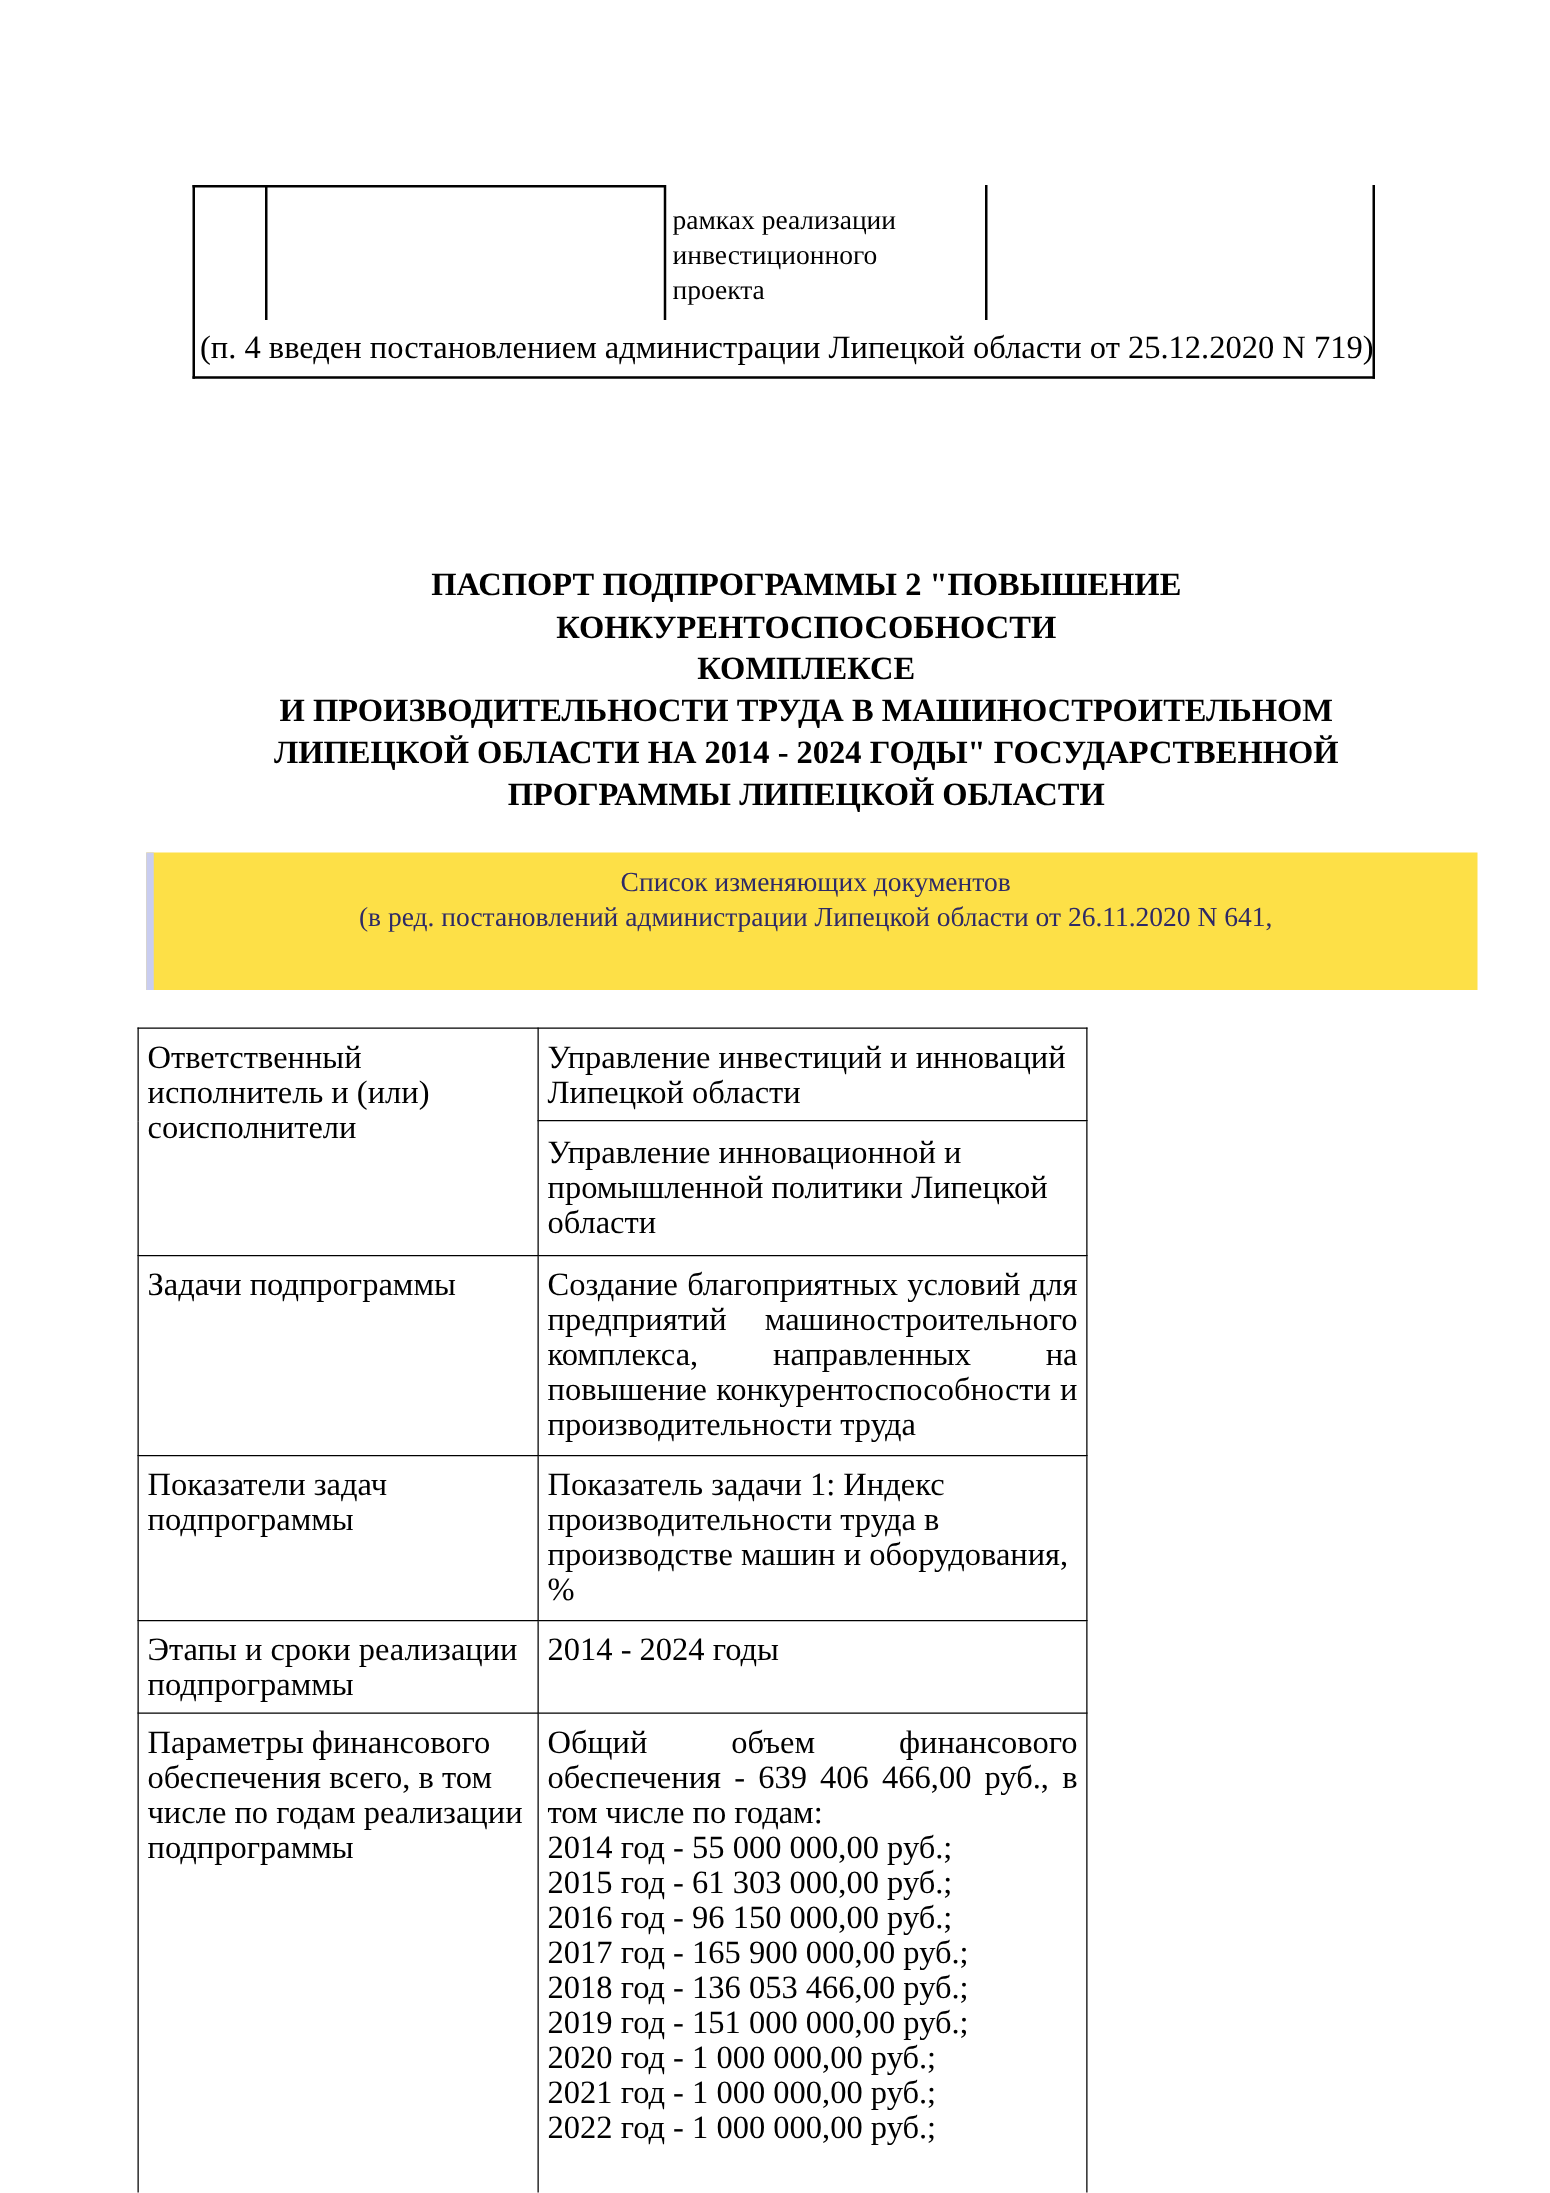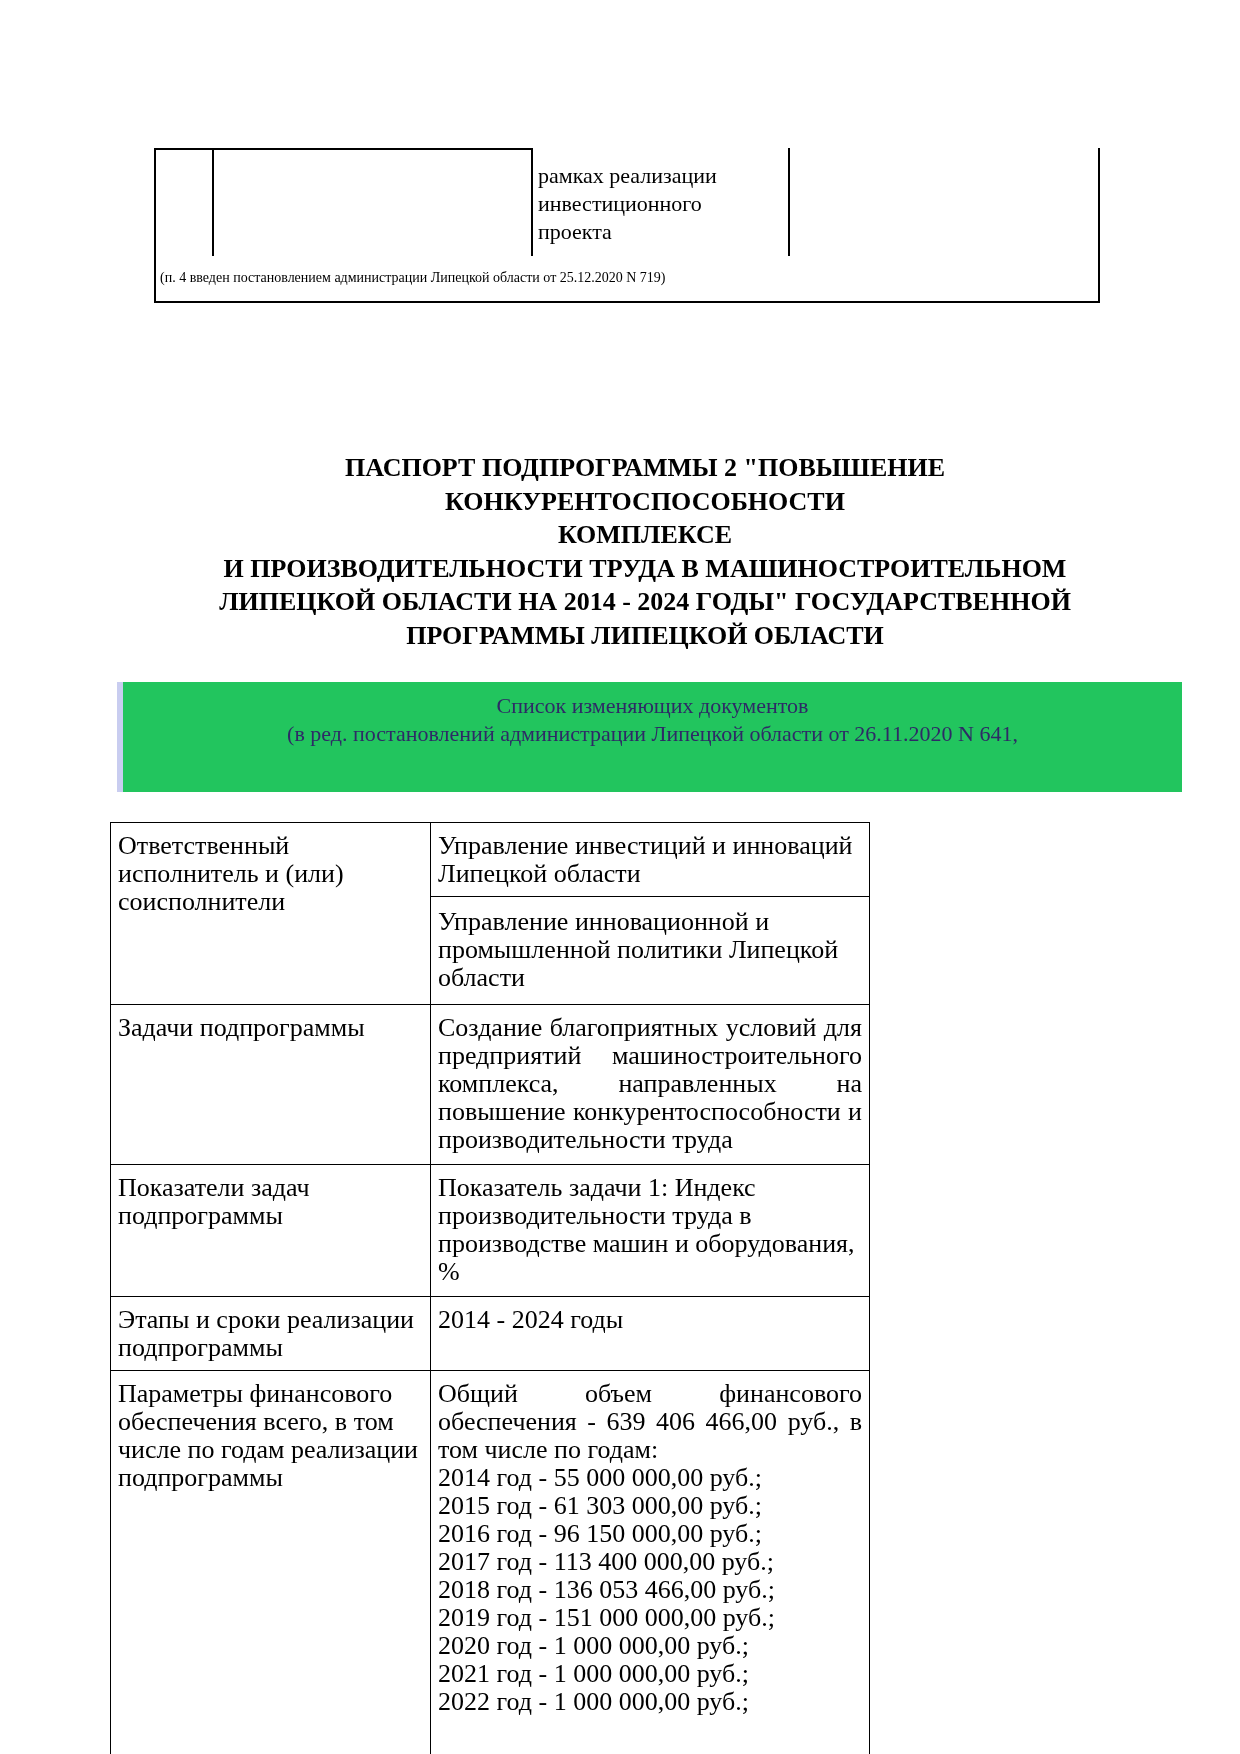--- a/index.html
+++ b/index.html
@@ -12,35 +12,35 @@
 
     
     .top-frag { left: 110px; top: 148px; width: 946px; height: 155px; margin-left: 44px; }
     .tf-line { position: absolute; background: #000; }
     .tf-cell-text {
       position: absolute; left: 494px; top: 14px; width: 245px;
       font-size: 22px; line-height: 28px;
     }
     .tf-note {
       position: absolute; left: 6px; top: 116px; width: 930px;
-      font-size: 14px; line-height: 28px; white-space: nowrap;
+      font-size: 26px; line-height: 28px; white-space: nowrap;
     }
 
     
     .title {
       left: 140px; top: 451px; width: 1010px;
       text-align: center; font-weight: bold;
       font-size: 26px; line-height: 33.5px;
     }
     .title div { white-space: nowrap; }
 
     
     .note-box {
       left: 117px; top: 682px; width: 1065px; height: 110px;
-      background: #22c55e;
+      background: #fde047;
       border-left: 6px solid #c9cdf0;
       box-sizing: border-box;
       color: #2e2a66;
       text-align: center;
       font-size: 22px; line-height: 28px;
       padding-top: 10px;
     }
     .note-box div { white-space: nowrap; }
 
     
@@ -123,21 +123,21 @@
       <td class="value nojust">2014 - 2024 годы</td>
     </tr>
     <tr class="fin-row">
       <td class="label">Параметры финансового обеспечения всего, в том числе по годам реализации подпрограммы</td>
       <td class="value">
         <div class="justify-last">Общий объем финансового обеспечения - 639 406 466,00 руб., в том числе по годам:</div>
         <div class="fin-list">
           <div>2014 год - 55 000 000,00 руб.;</div>
           <div>2015 год - 61 303 000,00 руб.;</div>
           <div>2016 год - 96 150 000,00 руб.;</div>
-          <div>2017 год - 113 400 000,00 руб.;</div>
+          <div>2017 год - 165 900 000,00 руб.;</div>
           <div>2018 год - 136 053 466,00 руб.;</div>
           <div>2019 год - 151 000 000,00 руб.;</div>
           <div>2020 год - 1 000 000,00 руб.;</div>
           <div>2021 год - 1 000 000,00 руб.;</div>
           <div>2022 год - 1 000 000,00 руб.;</div>
         </div>
       </td>
     </tr>
   </tbody>
 </table>

